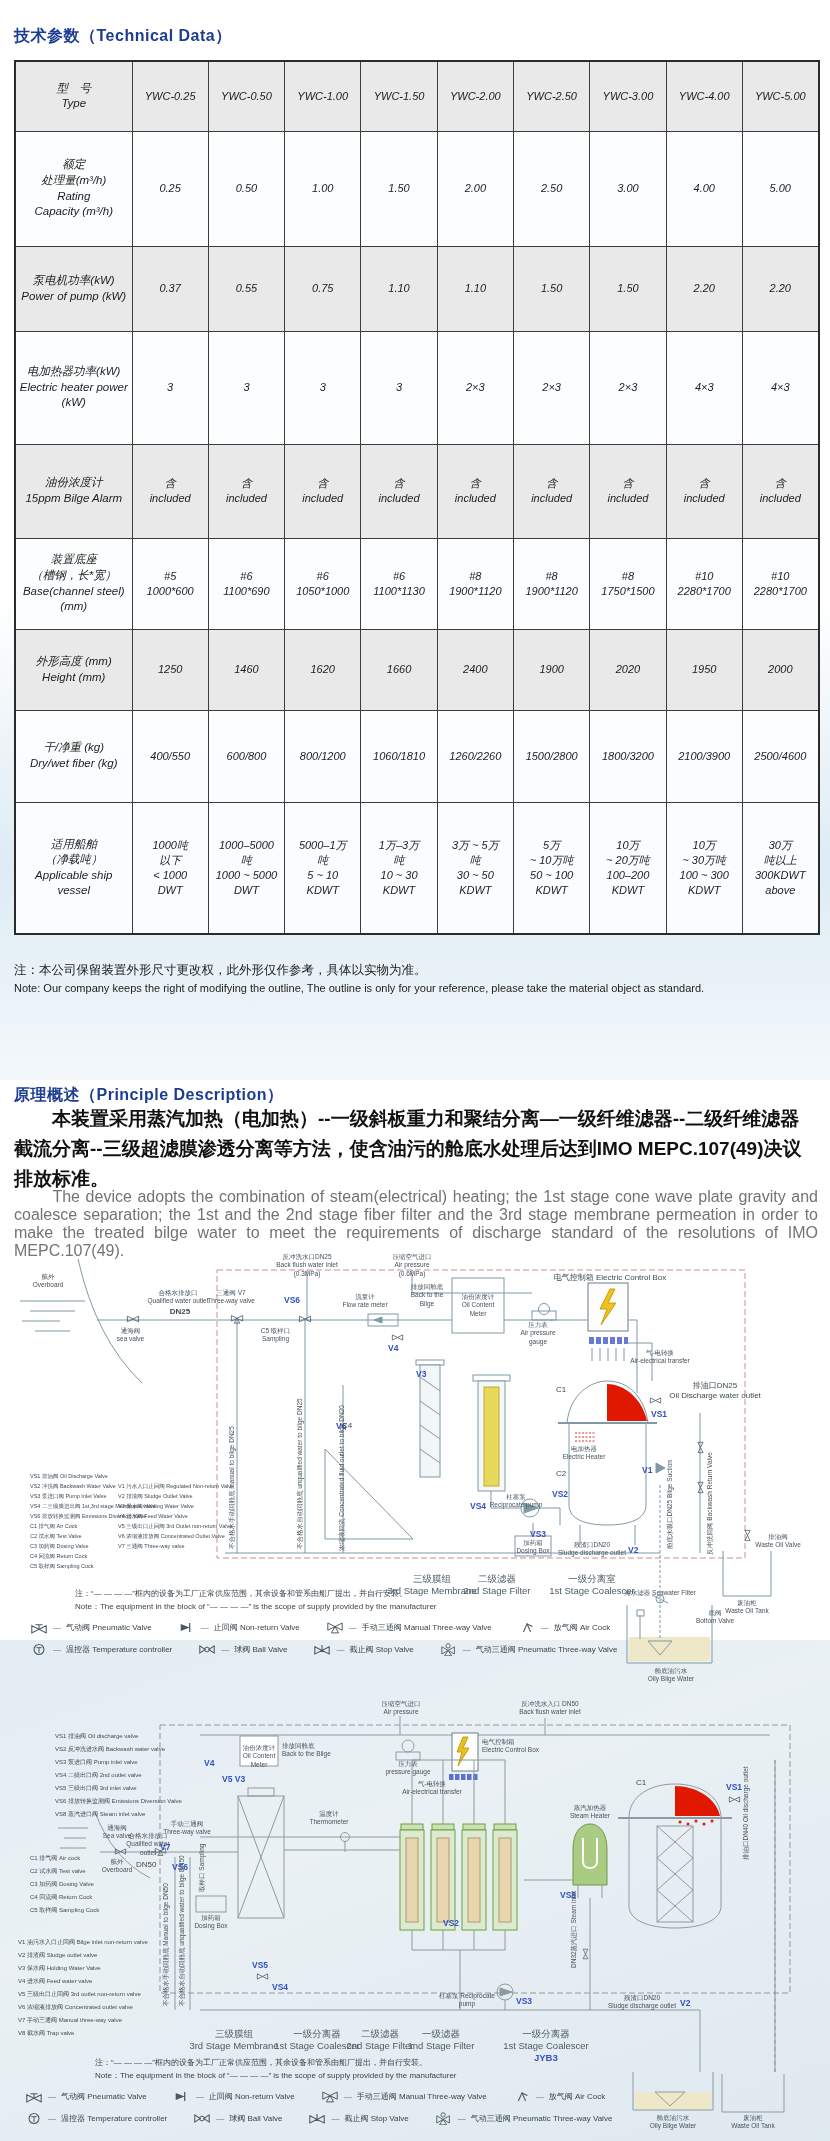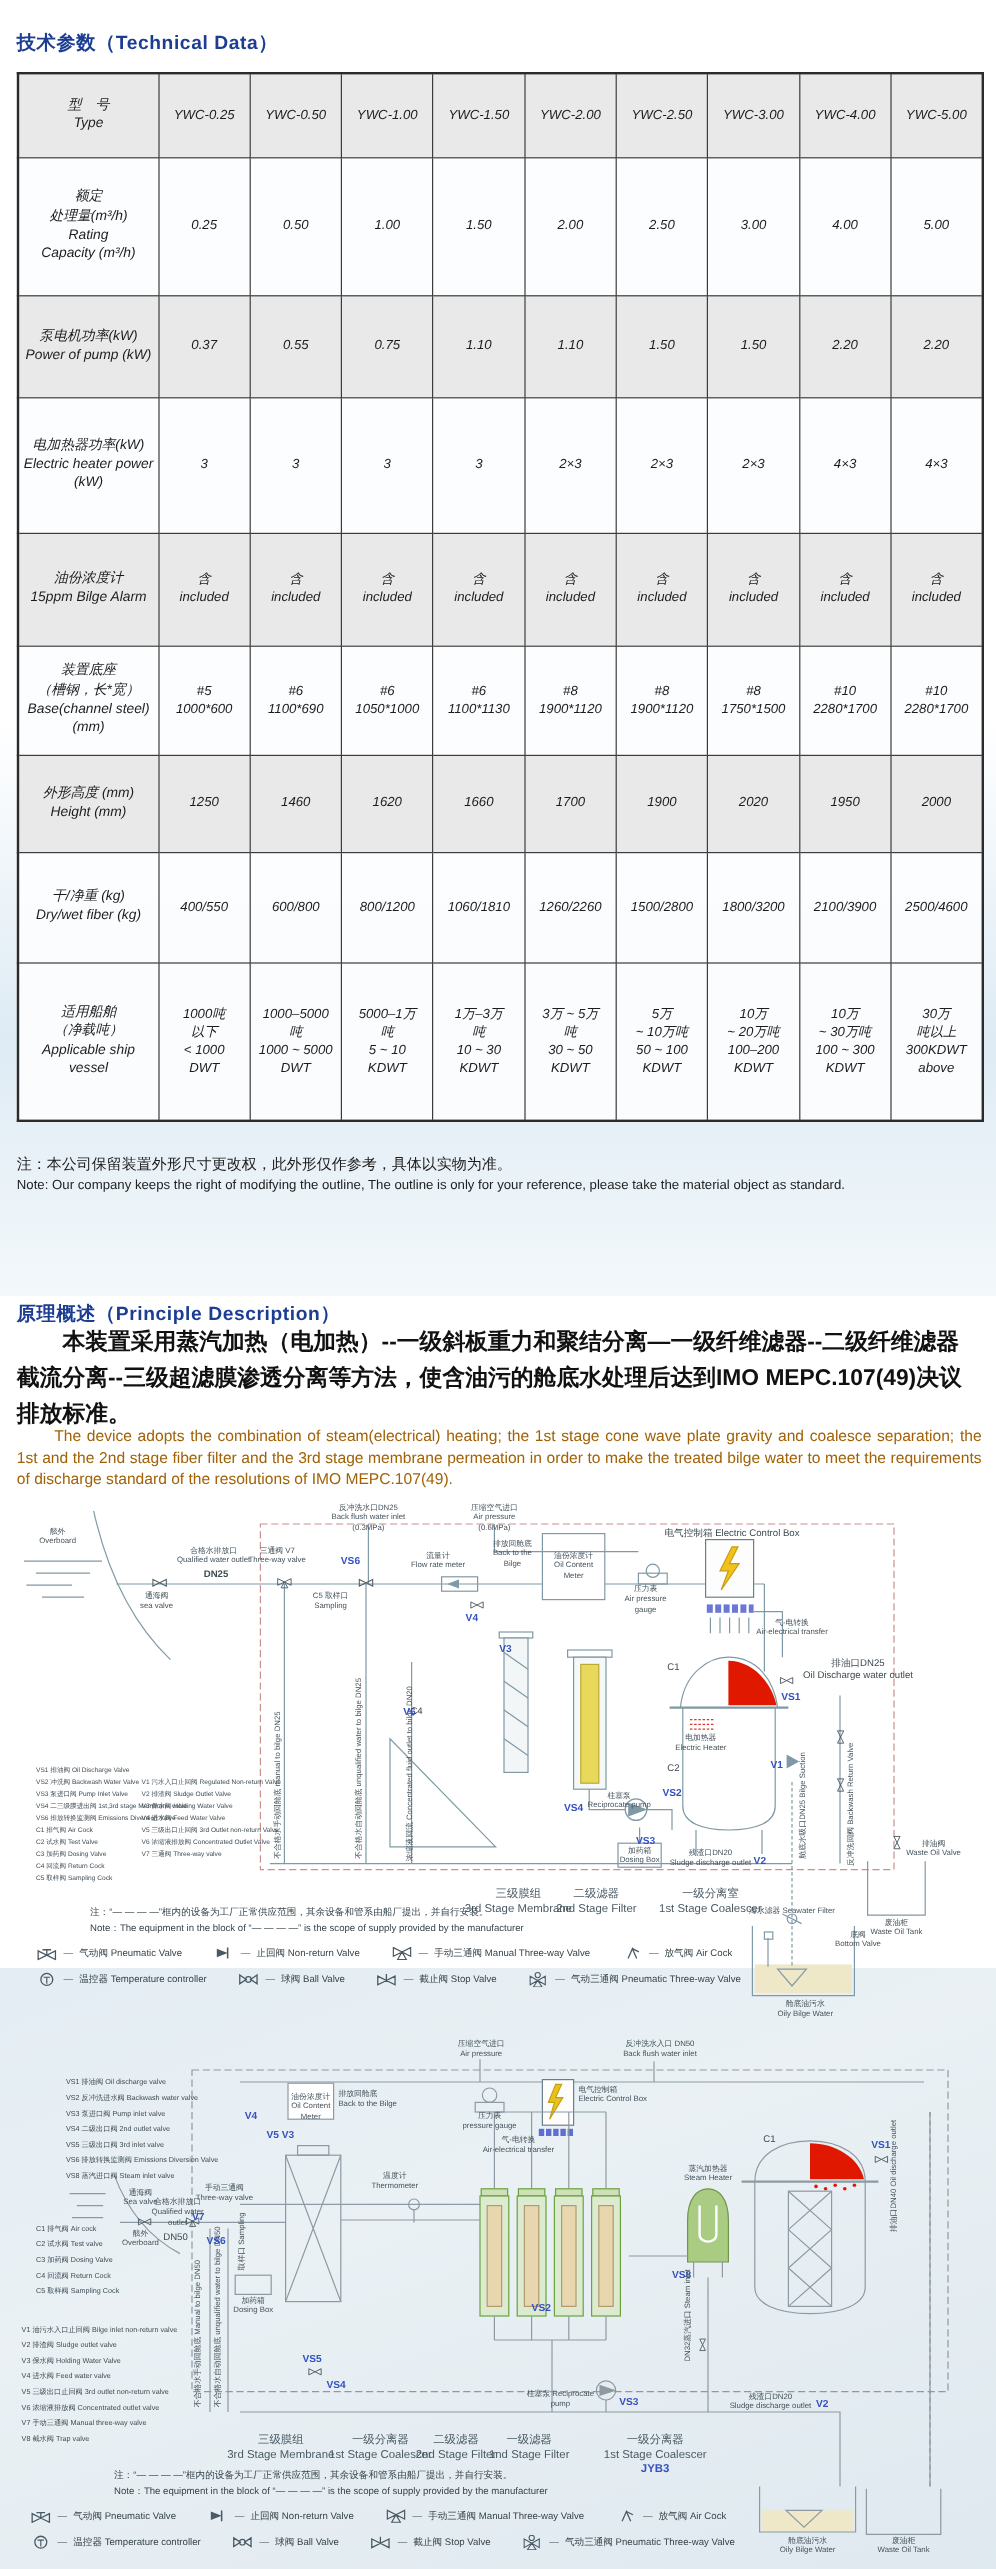--- a/index.html
+++ b/index.html
@@ -15,22 +15,22 @@
   #spec-table td{border:1px solid #3c3c3c;text-align:center;vertical-align:middle;font-size:11px;line-height:1.35;
                  white-space:pre-line;background:rgba(252,253,254,0.92);padding:1px;}
   #spec-table tr.shaded td{background:#e9e9e9;}
   #spec-table td.rowlabel{font-size:11.5px;}
   
   .note-block{position:absolute;left:14px;z-index:2;}
   #table-note-zh{top:962px;font-size:12.5px;}
   #table-note-en{top:980px;font-size:11px;width:800px;line-height:17px;color:#222;}
   #principle-zh{position:absolute;left:14px;top:1104px;width:802px;font-size:19px;font-weight:bold;line-height:30px;
                 text-indent:2em;z-index:2;color:#111;}
-  #principle-en{position:absolute;left:14px;top:1188px;width:804px;font-size:13px;line-height:18px;text-indent:2.4em;
-                text-align:justify;z-index:2;color:#a16207;}
+  #principle-en{position:absolute;left:14px;top:1188px;width:804px;font-size:16px;line-height:18px;text-indent:2.4em;
+                text-align:justify;z-index:2;color:#737373;}
   
   .diagram{position:absolute;left:0;width:830px;z-index:2;}
   #diagram1{top:1253px;height:447px;}
   #diagram2{top:1700px;height:441px;}
   .diagram svg.lines{position:absolute;left:0;top:0;}
   .dlab{position:absolute;font-size:6.5px;line-height:1.3;color:#44525b;text-align:center;white-space:pre-line;z-index:3;}
   .dlab.left{text-align:left;}
   .blue{color:#3552c0;font-weight:bold;font-size:8.5px;}
   .big{font-size:9.5px;color:#4a5a64;}
   .md{font-size:8px;color:#3c4a52;}
@@ -198,21 +198,21 @@
         <td>#10
 2280*1700</td>
       </tr>
       <tr class="shaded" style="height: 81px;">
         <td class="rowlabel">外形高度 (mm)
 Height (mm)</td>
         <td>1250</td>
         <td>1460</td>
         <td>1620</td>
         <td>1660</td>
-        <td>1700</td>
+        <td>2400</td>
         <td>1900</td>
         <td>2020</td>
         <td>1950</td>
         <td>2000</td>
       </tr>
       <tr style="height: 92px;">
         <td class="rowlabel">干/净重 (kg)
 Dry/wet fiber  (kg)</td>
         <td>400/550</td>
         <td>600/800</td>

